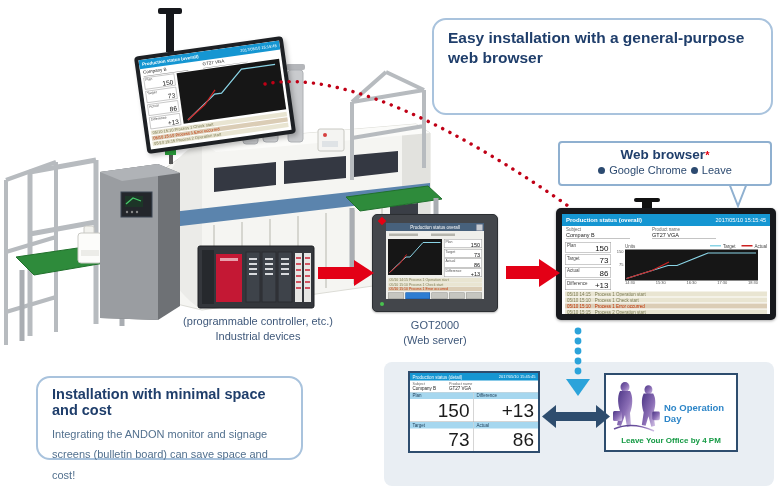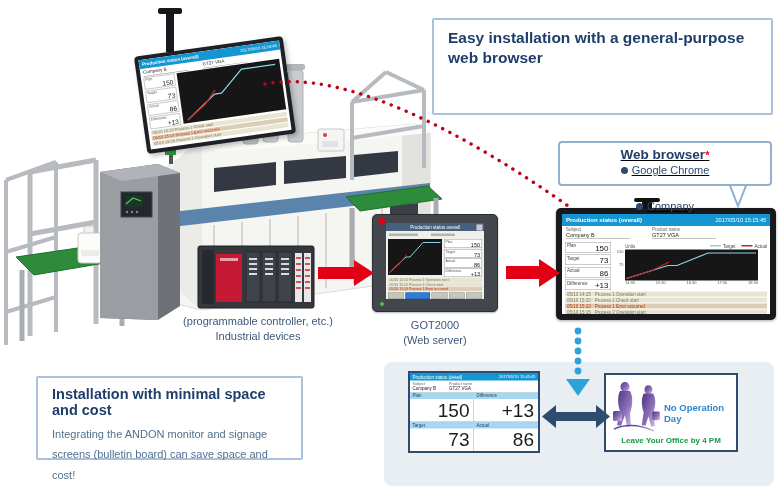--- a/index.html
+++ b/index.html
@@ -1,36 +1,36 @@
 <!DOCTYPE html>
 <html><head>
 <meta charset="utf-8">
 <style>
   html,body{margin:0;padding:0;background:#fff;}
   #stage{position:relative;width:779px;height:492px;background:#fff;overflow:hidden;
          font-family:"Liberation Sans",sans-serif;}
   svg{display:block;}
 
   
-  .callout{position:absolute;background:#fff;border:2px solid #a9c3dd;border-radius:2px;
+  .callout{position:absolute;background:#fff;border:2px solid #a9c3dd;border-radius:14px;
            box-sizing:border-box;padding:8px 14px;z-index:6;}
   #callout-top{left:432px;top:18px;width:341px;height:97px;}
   #callout-top .c-title{font-size:15.5px;font-weight:bold;color:#1f3e6b;line-height:1.3;}
   #callout-top .c-body{font-size:11.5px;color:#52708e;line-height:1.8;margin-top:4px;}
   #callout-bottom{left:36px;top:376px;width:267px;height:84px;}
   #callout-bottom .c-title{font-size:14.5px;font-weight:bold;color:#1f3e6b;}
   #callout-bottom .c-body{font-size:11px;color:#52708e;line-height:1.85;margin-top:6px;}
 
   #browser-box{position:absolute;left:558px;top:141px;width:214px;height:45px;background:#fff;
                border:2px solid #8fb0d0;border-radius:4px;text-align:center;box-sizing:border-box;
-               padding-top:4px;z-index:6;text-decoration:underline;}
+               padding-top:4px;z-index:6;}
   .bb-title{font-size:13.5px;font-weight:bold;color:#1f3e6b;}
   .bb-ast{color:#e60012;font-size:11px;}
   .bb-opts{margin-top:2px;font-size:11px;color:#2c4a70;display:flex;justify-content:center;
-           gap:24px;align-items:center;flex-direction:column;}
+           gap:4px;align-items:center;}
   .bb-opt{display:flex;align-items:center;gap:4px;}
   .bb-dot{width:7px;height:7px;border-radius:50%;background:#2c4a70;}
 
   
   .dev-label{position:absolute;text-align:center;font-size:11px;color:#3f587a;line-height:1.35;z-index:5;}
 
   
   #andon-mount{position:absolute;left:634px;top:198px;width:26px;height:12px;z-index:4;}
   .mount-bar{position:absolute;left:0;top:0;width:26px;height:4px;background:#111;border-radius:2px;}
   .mount-stem{position:absolute;left:8px;top:3px;width:10px;height:9px;background:#111;}
@@ -348,21 +348,21 @@
     <div class="bb-title">
       <span>Web browser</span><span class="bb-ast">*</span>
     </div>
     <div class="bb-opts">
       <span class="bb-opt">
           <span class="bb-dot"></span>
           <span>Google Chrome</span>
         </span>
       <span class="bb-opt">
           <span class="bb-dot"></span>
-          <span>Company</span>
+          <span>Leave</span>
         </span>
     </div>
   </div>
 
   <div class="callout" id="callout-bottom">
     <div class="c-title">Installation with minimal space and cost</div>
     <div class="c-body">Integrating the ANDON monitor and signage screens (bulletin board) can save space and cost!</div>
   </div>
 
   <div id="got-frame">

